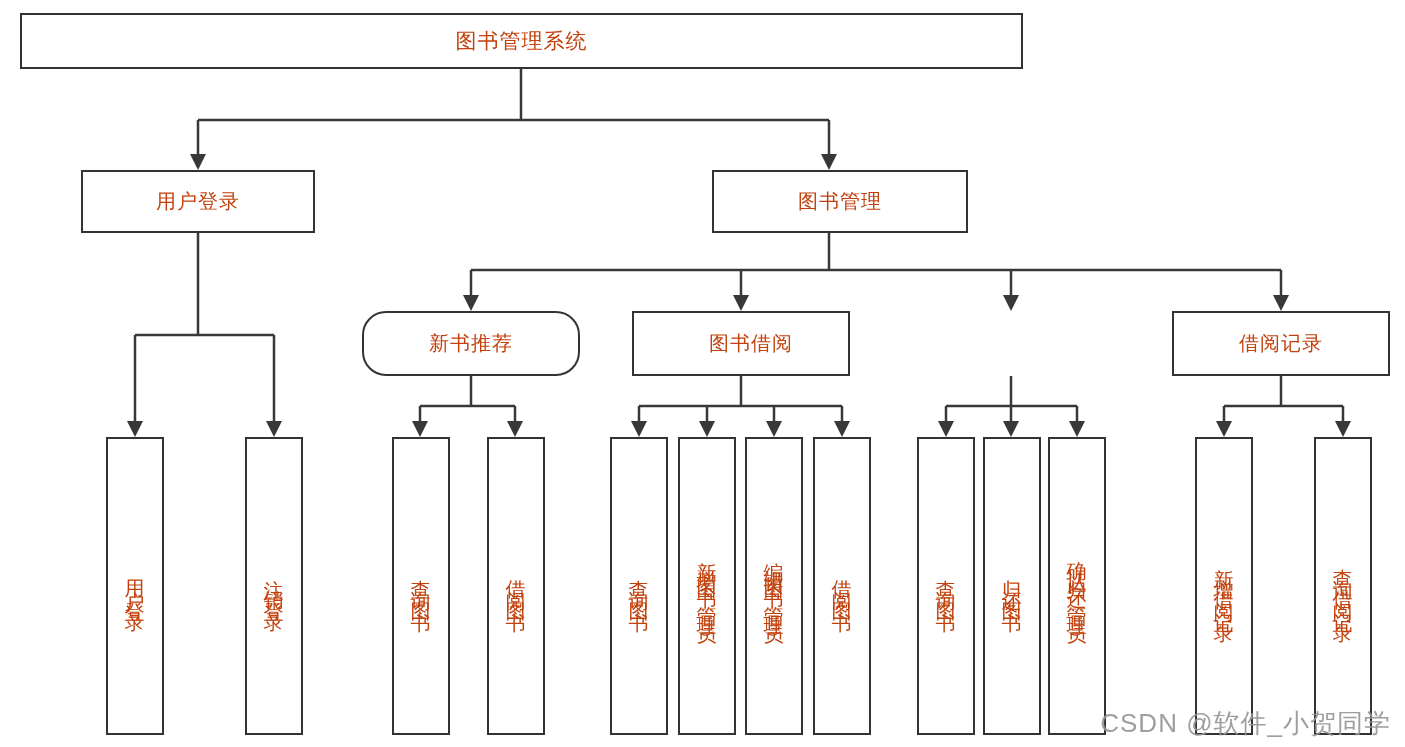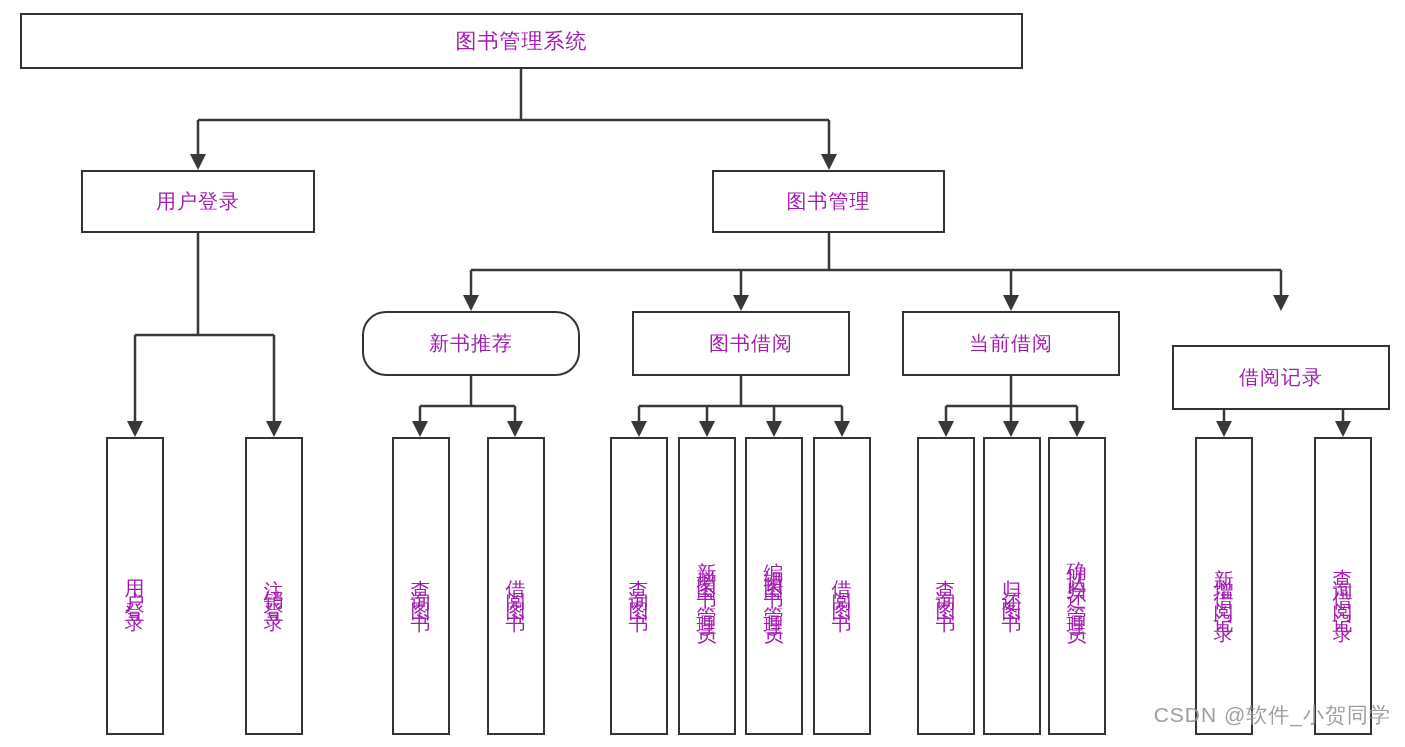--- a/index.html
+++ b/index.html
@@ -23,38 +23,38 @@
     pointer-events: none;
   }
   .box {
     position: absolute;
     box-sizing: border-box;
     border: 2px solid #333333;
     background: #ffffff;
     display: flex;
     align-items: center;
     justify-content: center;
-    color: #a21caf;
+    color: #c2410c;
   }
   .hbox { font-size: 20px; letter-spacing: 1px; }
   .root-box { font-size: 21px; }
   .vbox span {
     writing-mode: vertical-rl;
     text-orientation: mixed;
     font-size: 20px;
     letter-spacing: 11px;
     line-height: 1;
     white-space: nowrap;
   }
   .vbox.tight span { letter-spacing: 9px; }
   .watermark {
     position: absolute;
     right: 14px;
-    bottom: 18px;
-    font-size: 21px;
+    bottom: 6px;
+    font-size: 26px;
     color: rgba(150,150,150,0.92);
     letter-spacing: 1px;
     z-index: 5;
   }
 </style>
 </head>
 <body>
 
 <div class="canvas">
 
@@ -113,34 +113,31 @@
              M1335 421 L1351 421 L1343 437 Z"></path>
   </svg>
 
   <div class="box hbox root-box" style="left:20px; top:13px; width:1003px; height:56px;">
     <span>图书管理系统</span>
   </div>
 
   <div class="box hbox" style="left:81px; top:170px; width:234px; height:63px;">
     <span>用户登录</span>
   </div>
-  <div class="box hbox" style="left:712px; top:170px; width:233px; height:63px;">
+  <div class="box hbox" style="left:712px; top:170px; width:256px; height:63px;">
     <span>图书管理</span>
   </div>
 
   <div class="box hbox" style="left:362px; top:311px; width:218px; height:65px;border-radius:24px;">
     <span>新书推荐</span>
   </div>
   <div class="box hbox" style="left:632px; top:311px; width:218px; height:65px;padding-left:20px;">
     <span>图书借阅</span>
   </div>
-  <div class="box hbox" style="left:902px; top:311px; width:218px; height:65px;">
-    <span>当前借阅</span>
-  </div>
-  <div class="box hbox" style="left:1172px; top:311px; width:218px; height:65px;margin-top:34px;">
+  <div class="box hbox" style="left:1172px; top:311px; width:218px; height:65px;">
     <span>借阅记录</span>
   </div>
 
   <div class="box vbox" style="left:106px; top:437px; width:58px; height:298px;">
     <span>用户登录</span>
   </div>
   <div class="box vbox" style="left:245px; top:437px; width:58px; height:298px;">
     <span>注销登录</span>
   </div>
 

